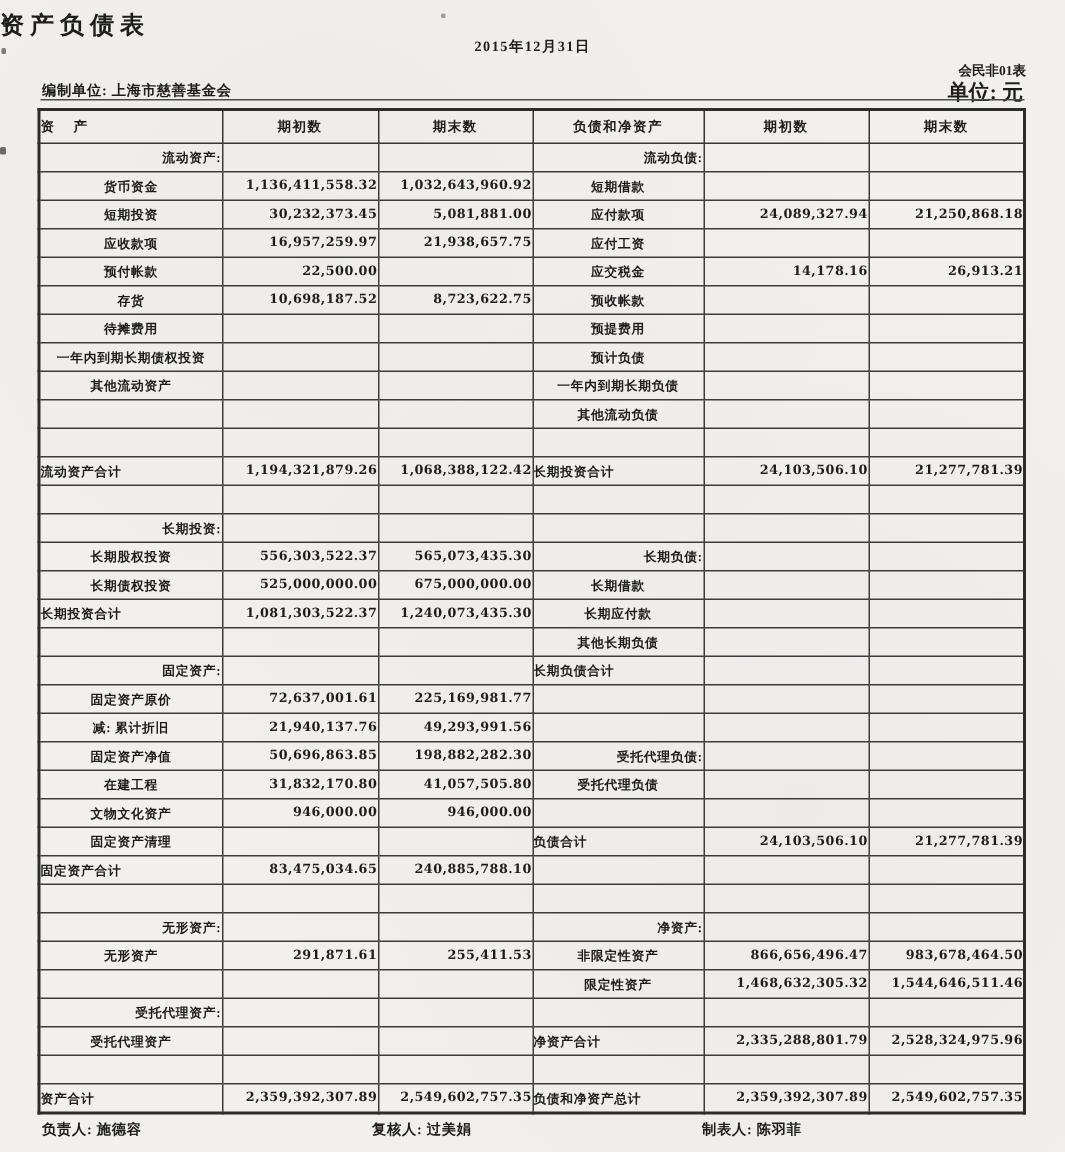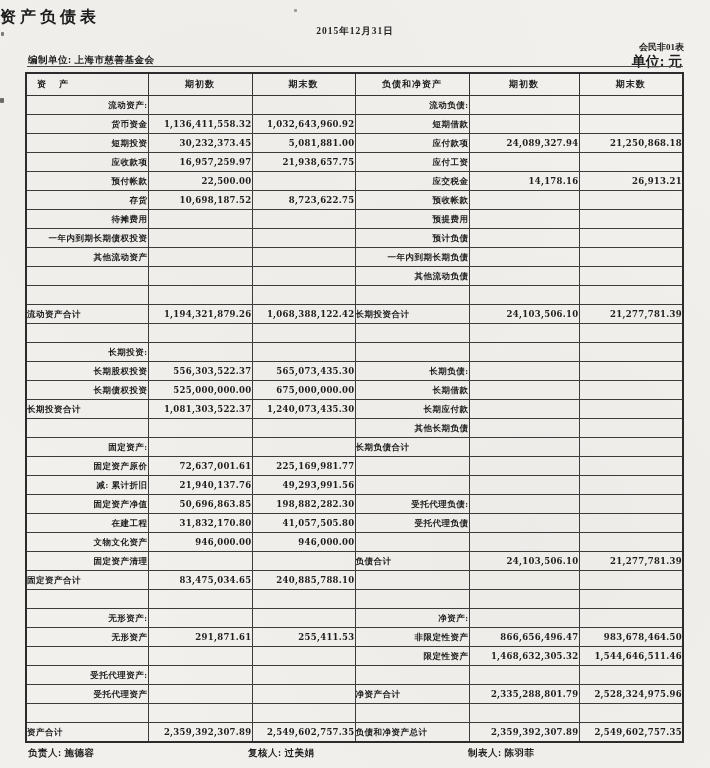--- a/index.html
+++ b/index.html
@@ -44,29 +44,29 @@
     border-collapse:collapse;table-layout:fixed;
     border:2px solid #2c2c2c;
   }
   table.sheet th{
     border:1px solid #353535;
     font-size:9px;font-weight:bold;
     height:21px;text-align:center;
     padding:0;white-space:nowrap;overflow:hidden;
     letter-spacing:1px;
   }
-  table.sheet th.hl{text-align:left;padding-left:10px;letter-spacing:2px;}
+  table.sheet th.hl{text-align:left;letter-spacing:2px;}
   table.sheet td{
     border:1px solid #3c3c3c;
     height:18px;line-height:18px;
     font-size:8.5px;font-weight:bold;
     padding:0;white-space:nowrap;overflow:hidden;
   }
   td.sec{text-align:right;padding-left:3px;letter-spacing:0.5px;}
-  td.item{text-align:right;padding-left:14px;letter-spacing:0.5px;}
+  td.item{text-align:center;padding-left:14px;letter-spacing:0.5px;}
   td.total{text-align:left;padding-left:26px;letter-spacing:0.5px;}
   td.num{
     text-align:right;padding-right:6px;
     font-family:"DejaVu Serif","Liberation Serif",serif;
     letter-spacing:0.3px;
   }
   .footer-row{
     position:absolute;top:747px;left:0;width:605px;height:14px;
     font-size:9.5px;font-weight:bold;
   }

